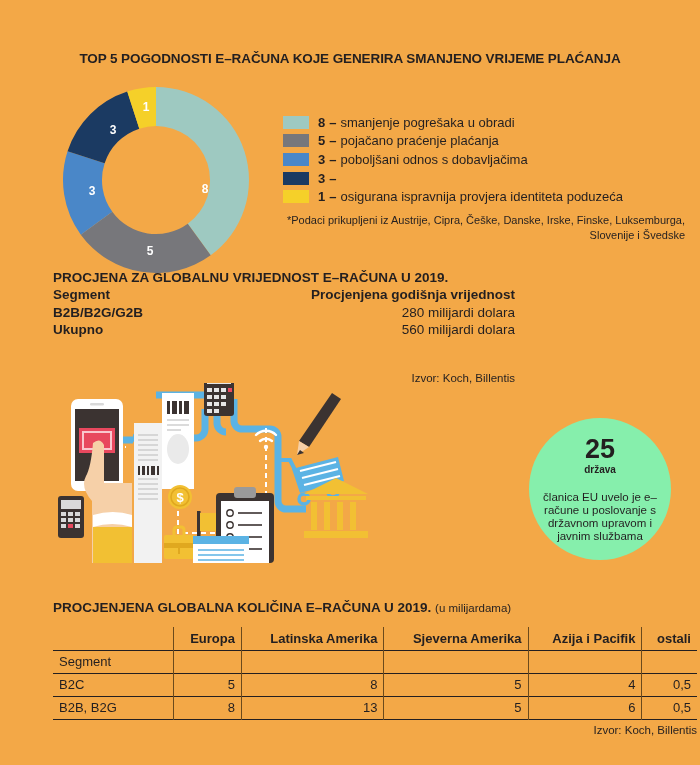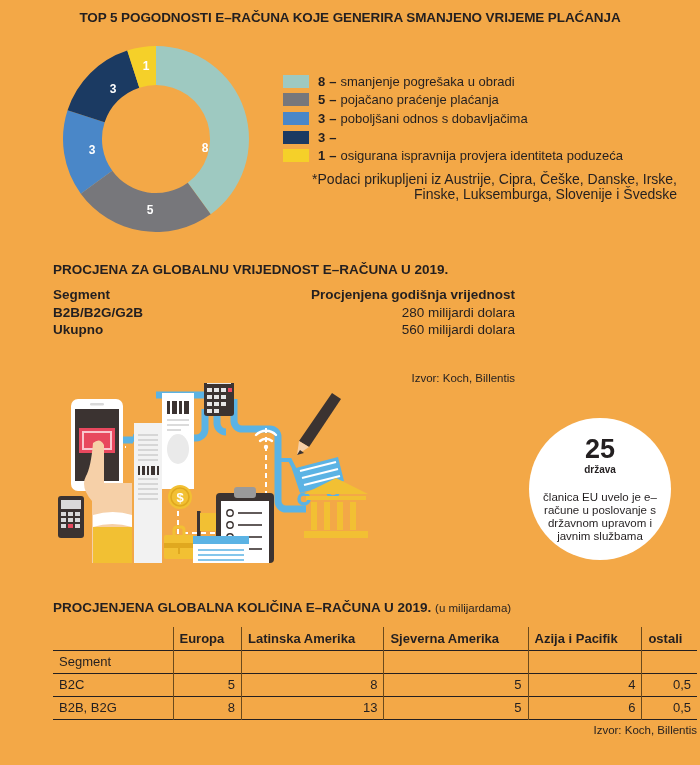--- a/index.html
+++ b/index.html
@@ -8,21 +8,21 @@
     width: 700px;
     height: 765px;
     background: #f3a847;
     font-family: "Liberation Sans", sans-serif;
     color: #231f20;
     overflow: hidden;
     position: relative;
   }
 
   
-  .sec1 { position: relative; height: 240px; }
+  .sec1 { position: relative; height: 240px; margin-top: 41px; }
 
   .main-title {
     position: absolute;
     top: 10px; left: 0; width: 700px;
     text-align: center;
     font-size: 13.5px;
     font-weight: bold;
     letter-spacing: -0.1px;
     color: #231f20;
   }
@@ -57,32 +57,32 @@
     margin-right: 9px;
   }
   .legend-num {
     font-size: 13px; font-weight: bold;
     margin-right: 4px;
   }
   .legend-text { font-size: 13px; }
 
   .footnote {
     position: absolute;
-    left: 272px; width: 405px;
+    left: 280px; width: 405px;
     text-align: right;
-    font-size: 14px;
+    font-size: 11px;
     line-height: 15px;
   }
   .footnote.f1 { top: 172px; }
   .footnote.f2 { top: 202px; }
 
   
   .sec2 { position: absolute; top: 262px; left: 0; width: 700px; }
   .sec2-title {
-    position: absolute; top: 0; left: 53px;
+    position: absolute; top: 8px; left: 53px;
     font-size: 13.5px; font-weight: bold;
   }
   .vtable {
     position: absolute; top: 25px; left: 53px;
     width: 462px;
   }
   .vrow { display: flex; height: 17.5px; align-items: baseline; }
   .vrow .k { width: 240px; font-size: 13.5px; font-weight: bold; }
   .vrow .v { flex: 1; text-align: right; font-size: 13.5px; }
   .vrow.head .v { font-weight: bold; }
@@ -92,21 +92,21 @@
   }
 
   
   .illus { position: absolute; top: 383px; left: 38px; }
 
   
   .badge {
     position: absolute; top: 418px; left: 529px;
     width: 142px; height: 142px;
     border-radius: 50%;
-    background: #ffffff;
+    background: #86efac;
     display: flex; flex-direction: column;
     align-items: center; justify-content: center;
     text-align: center;
     padding: 0 10px;
   }
   .badge-num { font-size: 27px; font-weight: bold; line-height: 26px; }
   .badge-unit { font-size: 10px; font-weight: bold; margin-top: 2px; }
   .badge-text { font-size: 11.5px; line-height: 13px; margin-top: 16px; }
 
   
@@ -121,21 +121,21 @@
     position: absolute; top: 27px; left: 53px;
     width: 644px;
     border-collapse: collapse;
   }
   .gtable td, .gtable th {
     font-size: 13px;
     padding: 0 6px;
     height: 23px;
     vertical-align: middle;
   }
-  .gtable th { font-weight: bold; text-align: left; }
+  .gtable th { font-weight: bold; text-align: right; }
   .gtable .colh {
     border-left: 1px solid #6b4a1c;
     border-right: 1px solid #6b4a1c;
   }
   .gtable thead tr th { border-bottom: none; }
   .gtable .seg-col { text-align: left; width: 120px; font-weight: normal; }
   .gtable tbody td { border-left: 1px solid #6b4a1c; }
   .gtable tbody td.first { border-left: none; text-align: left; }
   .gtable tbody td.num { text-align: right; }
   .gtable tbody tr { border-top: 1px solid #231f20; }

